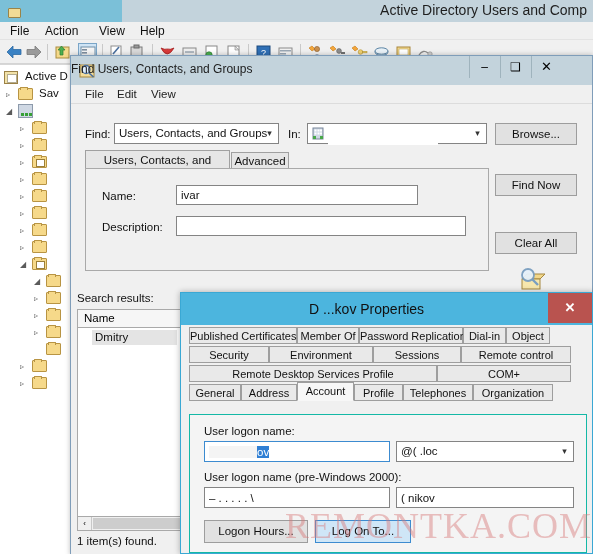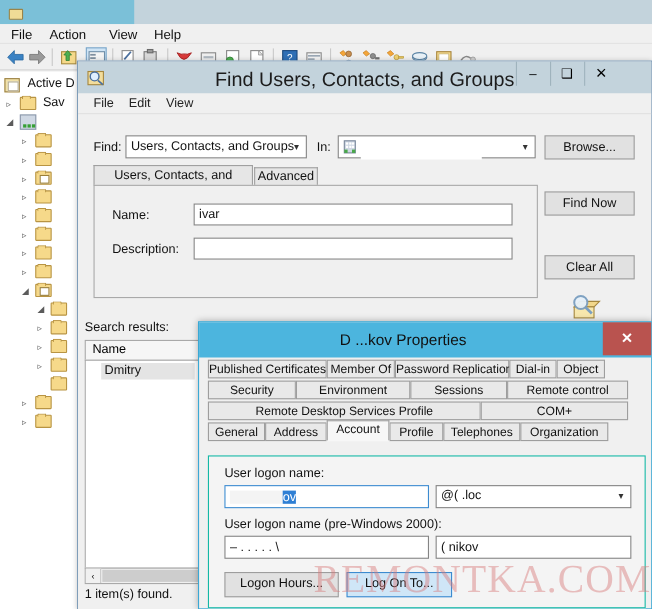--- a/index.html
+++ b/index.html
@@ -103,22 +103,22 @@
     position: absolute; left: 70px; top: 55px; width: 523px; height: 500px;
     background: #f0f0f0;
     border: 1px solid #7f9db9;
     box-shadow: 0 0 5px rgba(0,0,0,.25);
   }
   .find-titlebar {
     position: absolute; left:0; top:0; width: 521px; height: 29px;
     background: #c3d3dc;
   }
   .find-title-text {
-    position: absolute; left: 0; right: 0; top: 6px; text-align: center;
-    font-size: 18px; color: #1c1c1c;
+    position: absolute; left: 0; right: 0; top: 6px; 
+    font-size: 12px; color: #1c1c1c;
   }
   .find-title-icon {
     position: absolute; left: 8px; top: 6px; width: 18px; height: 17px;
   }
   .winbtn {
     position: absolute; top: 0; width: 30px; height: 22px;
     border-left: 1px solid #9fb3bd;
     color: #000; font-size: 12px; text-align: center; line-height: 22px;
   }
   .winbtn.close { font-size: 13px; }
@@ -234,20 +234,21 @@
   }
 </style>
 </head>
 <body>
 
 <div id="root">
 
   <div class="mmc-titlebar">
     <div class="mmc-title-accent"></div>
     <div class="mmc-title-icon"></div>
+    <div class="mmc-title-text">Active Directory Users and Comp</div>
   </div>
 
   <div class="mmc-menubar">
     <div class="mi" style="left:10px">File</div>
     <div class="mi" style="left:45px">Action</div>
     <div class="mi" style="left:99px">View</div>
     <div class="mi" style="left:140px">Help</div>
   </div>
 
   <div class="mmc-toolbar">
@@ -500,21 +501,21 @@
         <div class="arrow">▾</div>
       </div>
       <div class="btn" style="left:424px; top:19px; width:82px; height:22px; line-height:20px">Browse...</div>
 
       <div style="position:absolute; left:257px; top:21px; width:110px; height:20px; background:#fff"></div>
 
       <div class="tab" style="left:14px; top:46px; width:145px">Users, Contacts, and Groups</div>
       <div class="tab" style="left:160px; top:48px; width:58px; height:17px; line-height:16px">Advanced</div>
       <div class="tabhost" style="left:14px; top:64px; width:404px; height:103px; border-top-color:#a9a9a9">
         <div class="lbl" style="left:16px; top:21px">Name:</div>
-        <div class="textbox" style="left:90px; top:16px; width:290px; height:20px">
+        <div class="textbox" style="left:90px; top:16px; width:242px; height:20px">
           <div class="tv">ivar</div>
         </div>
         <div class="lbl" style="left:16px; top:52px">Description:</div>
         <div class="textbox" style="left:90px; top:47px; width:290px; height:20px">
           <div class="tv"></div>
         </div>
       </div>
 
       <div class="btn" style="left:424px; top:70px; width:82px; height:22px; line-height:20px">Find Now</div>
       <div class="btn" style="left:424px; top:128px; width:82px; height:22px; line-height:20px">Clear All</div>

